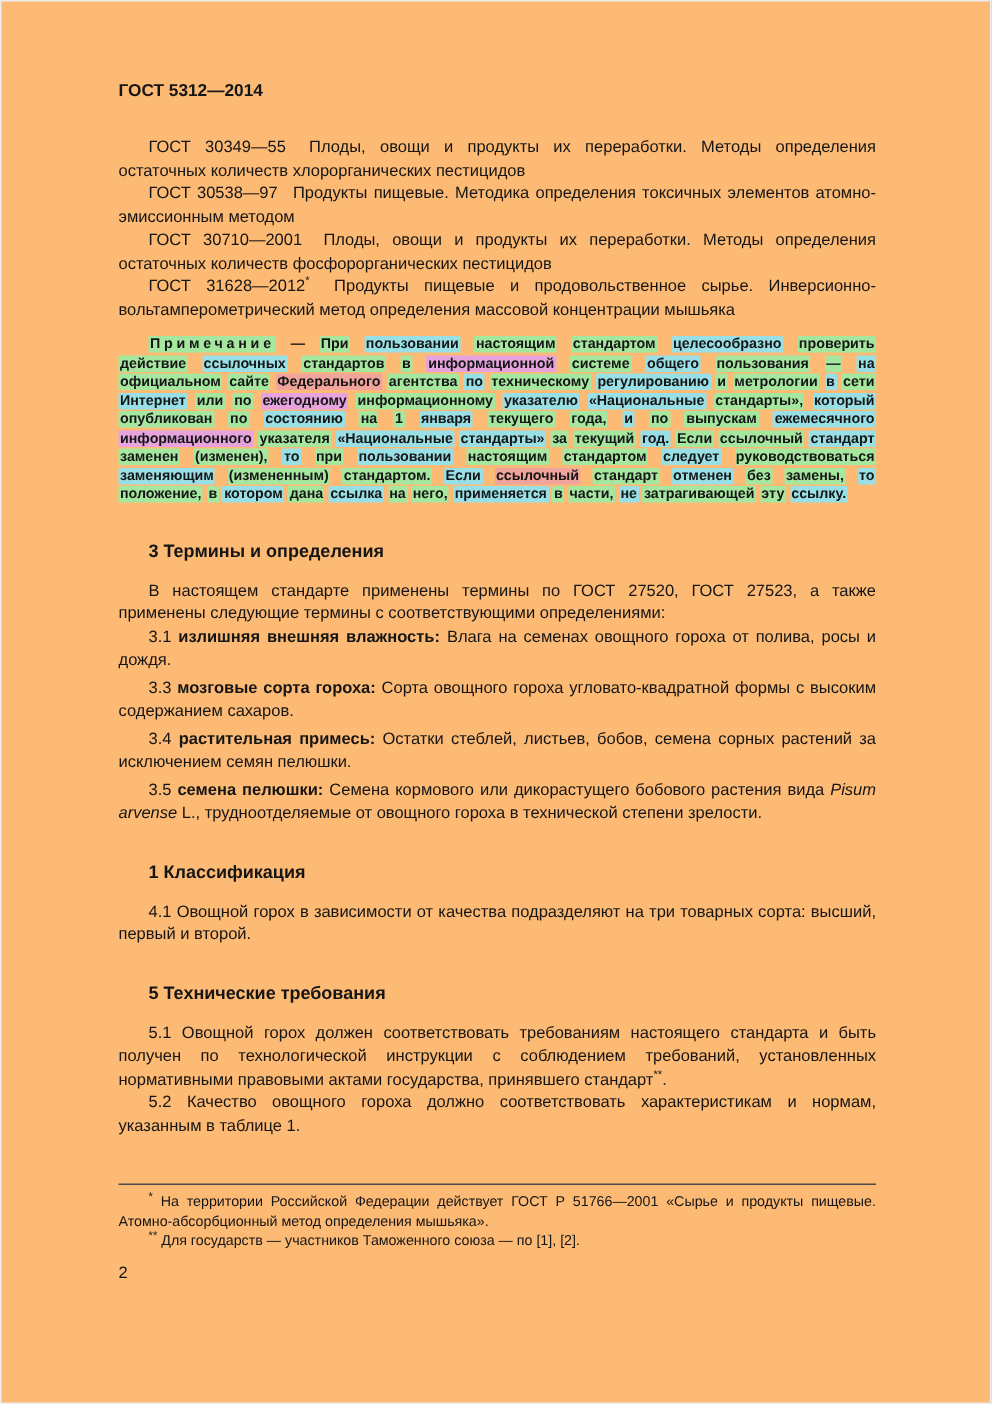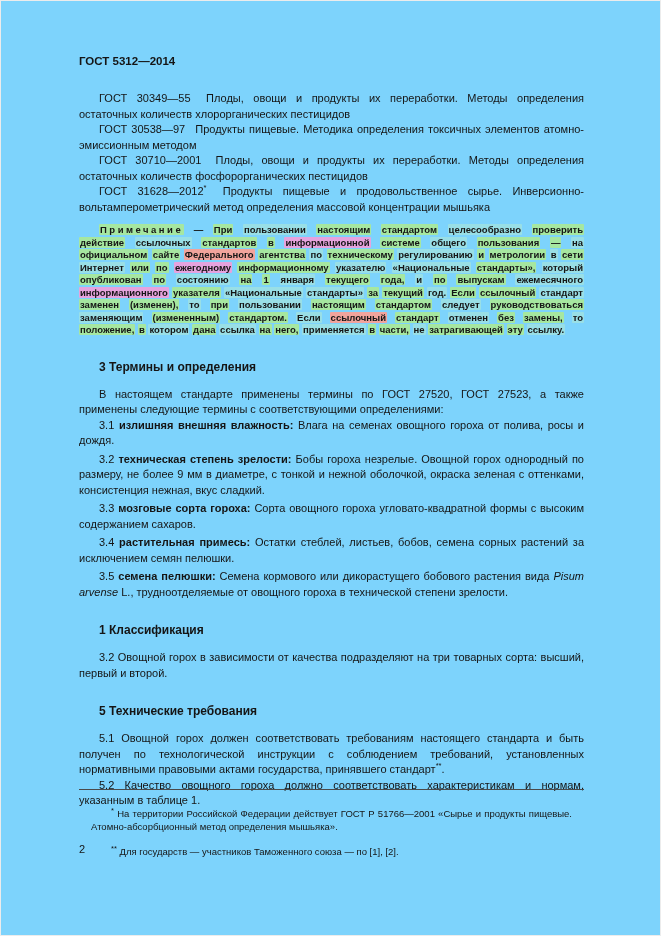--- a/index.html
+++ b/index.html
@@ -1,30 +1,30 @@
 <!DOCTYPE html>
 <html><head>
 <meta charset="utf-8">
 <style>
   html,body{margin:0;padding:0;}
   body{background:#ffffff;font-family:"Liberation Sans","DejaVu Sans",sans-serif;color:#151515;}
-  .page{position:relative;width:661px;height:936px;background:#7dd3fc;box-sizing:border-box;
+  .page{position:relative;width:661px;height:936px;background:#fdba74;box-sizing:border-box;
         padding:54px 76px 0 78px;overflow:hidden;border:1px solid #ececec;}
   .doc-header{font-size:11.5px;font-weight:bold;margin-bottom:24px;}
   .body{font-size:11px;line-height:15.5px;text-align:justify;text-indent:20px;margin:0;}
   .rcode{padding-right:6px;}
   .note{font-size:9.5px;line-height:12.5px;text-align:justify;text-indent:20px;margin:9px 0 6px 0;font-weight:bold;}
   .note-label{letter-spacing:2.5px;}
   .hl{padding:0 1px;border-radius:1px;}
   h2{font-size:12px;font-weight:bold;text-indent:20px;margin:23px 0 13px 0;}
   .term{margin-bottom:3px;}
   .latin{font-style:italic;}
   sup{font-size:7.5px;vertical-align:super;line-height:0;}
   .footnotes{position:absolute;left:78px;right:76px;top:788px;border-top:1px solid #4a4a4a;padding-top:5px;}
-  .fn{font-size:9.5px;line-height:13px;text-align:justify;text-indent:20px;margin:12px;}
+  .fn{font-size:9.5px;line-height:13px;text-align:justify;text-indent:20px;margin:0;}
   .page-num{position:absolute;left:78px;top:842px;font-size:11px;}
 </style>
 </head>
 <body>
 
 <div class="page">
 
   <div class="doc-header">ГОСТ 5312—2014</div>
 
   <p class="body ref">
@@ -54,44 +54,39 @@
   <p class="body">В настоящем стандарте применены термины по ГОСТ 27520, ГОСТ 27523, а также применены следующие термины с соответствующими определениями:</p>
 
   <p class="body term">
     <span>3.1</span>
     <b>излишняя внешняя влажность:</b>
     <span>Влага на семенах овощного гороха от полива, росы и дождя.</span>
   </p>
 
 
   <p class="body term">
-    <span>3.2</span>
-    <b>техническая степень зрелости:</b>
-    <span>Бобы гороха незрелые. Овощной горох однородный по размеру, не более 9 мм в диаметре, с тонкой и нежной оболочкой, окраска зеленая с оттенками, консистенция нежная, вкус сладкий.</span>
-  </p>
-  <p class="body term">
     <span>3.3</span>
     <b>мозговые сорта гороха:</b>
     <span>Сорта овощного гороха угловато-квадратной формы с высоким содержанием сахаров.</span>
   </p>
   <p class="body term">
     <span>3.4</span>
     <b>растительная примесь:</b>
     <span>Остатки стеблей, листьев, бобов, семена сорных растений за исключением семян пелюшки.</span>
   </p>
   <p class="body term">
     <span>3.5</span>
     <b>семена пелюшки:</b>
     <span>Семена кормового или дикорастущего бобового растения вида</span>
     <i class="latin">Pisum arvense</i>
     <span>L., трудноотделяемые от овощного гороха в технической степени зрелости.</span>
   </p>
 
   <h2>1 Классификация</h2>
-  <p class="body">3.2 Овощной горох в зависимости от качества подразделяют на три товарных сорта: высший, первый и второй.</p>
+  <p class="body">4.1 Овощной горох в зависимости от качества подразделяют на три товарных сорта: высший, первый и второй.</p>
 
   <h2>5 Технические требования</h2>
   <p class="body"><span>5.1 Овощной горох должен соответствовать требованиям настоящего стандарта и быть получен по технологической инструкции с соблюдением требований, установленных нормативными правовыми актами государства, принявшего стандарт</span><sup>**</sup><span>.</span></p>
   <p class="body">5.2 Качество овощного гороха должно соответствовать характеристикам и нормам, указанным в таблице 1.</p>
 
   <div class="footnotes">
     <p class="fn">
       <sup>*</sup>
       <span>На территории Российской Федерации действует ГОСТ Р 51766—2001 «Сырье и продукты пищевые. Атомно-абсорбционный метод определения мышьяка».</span>
     </p>

